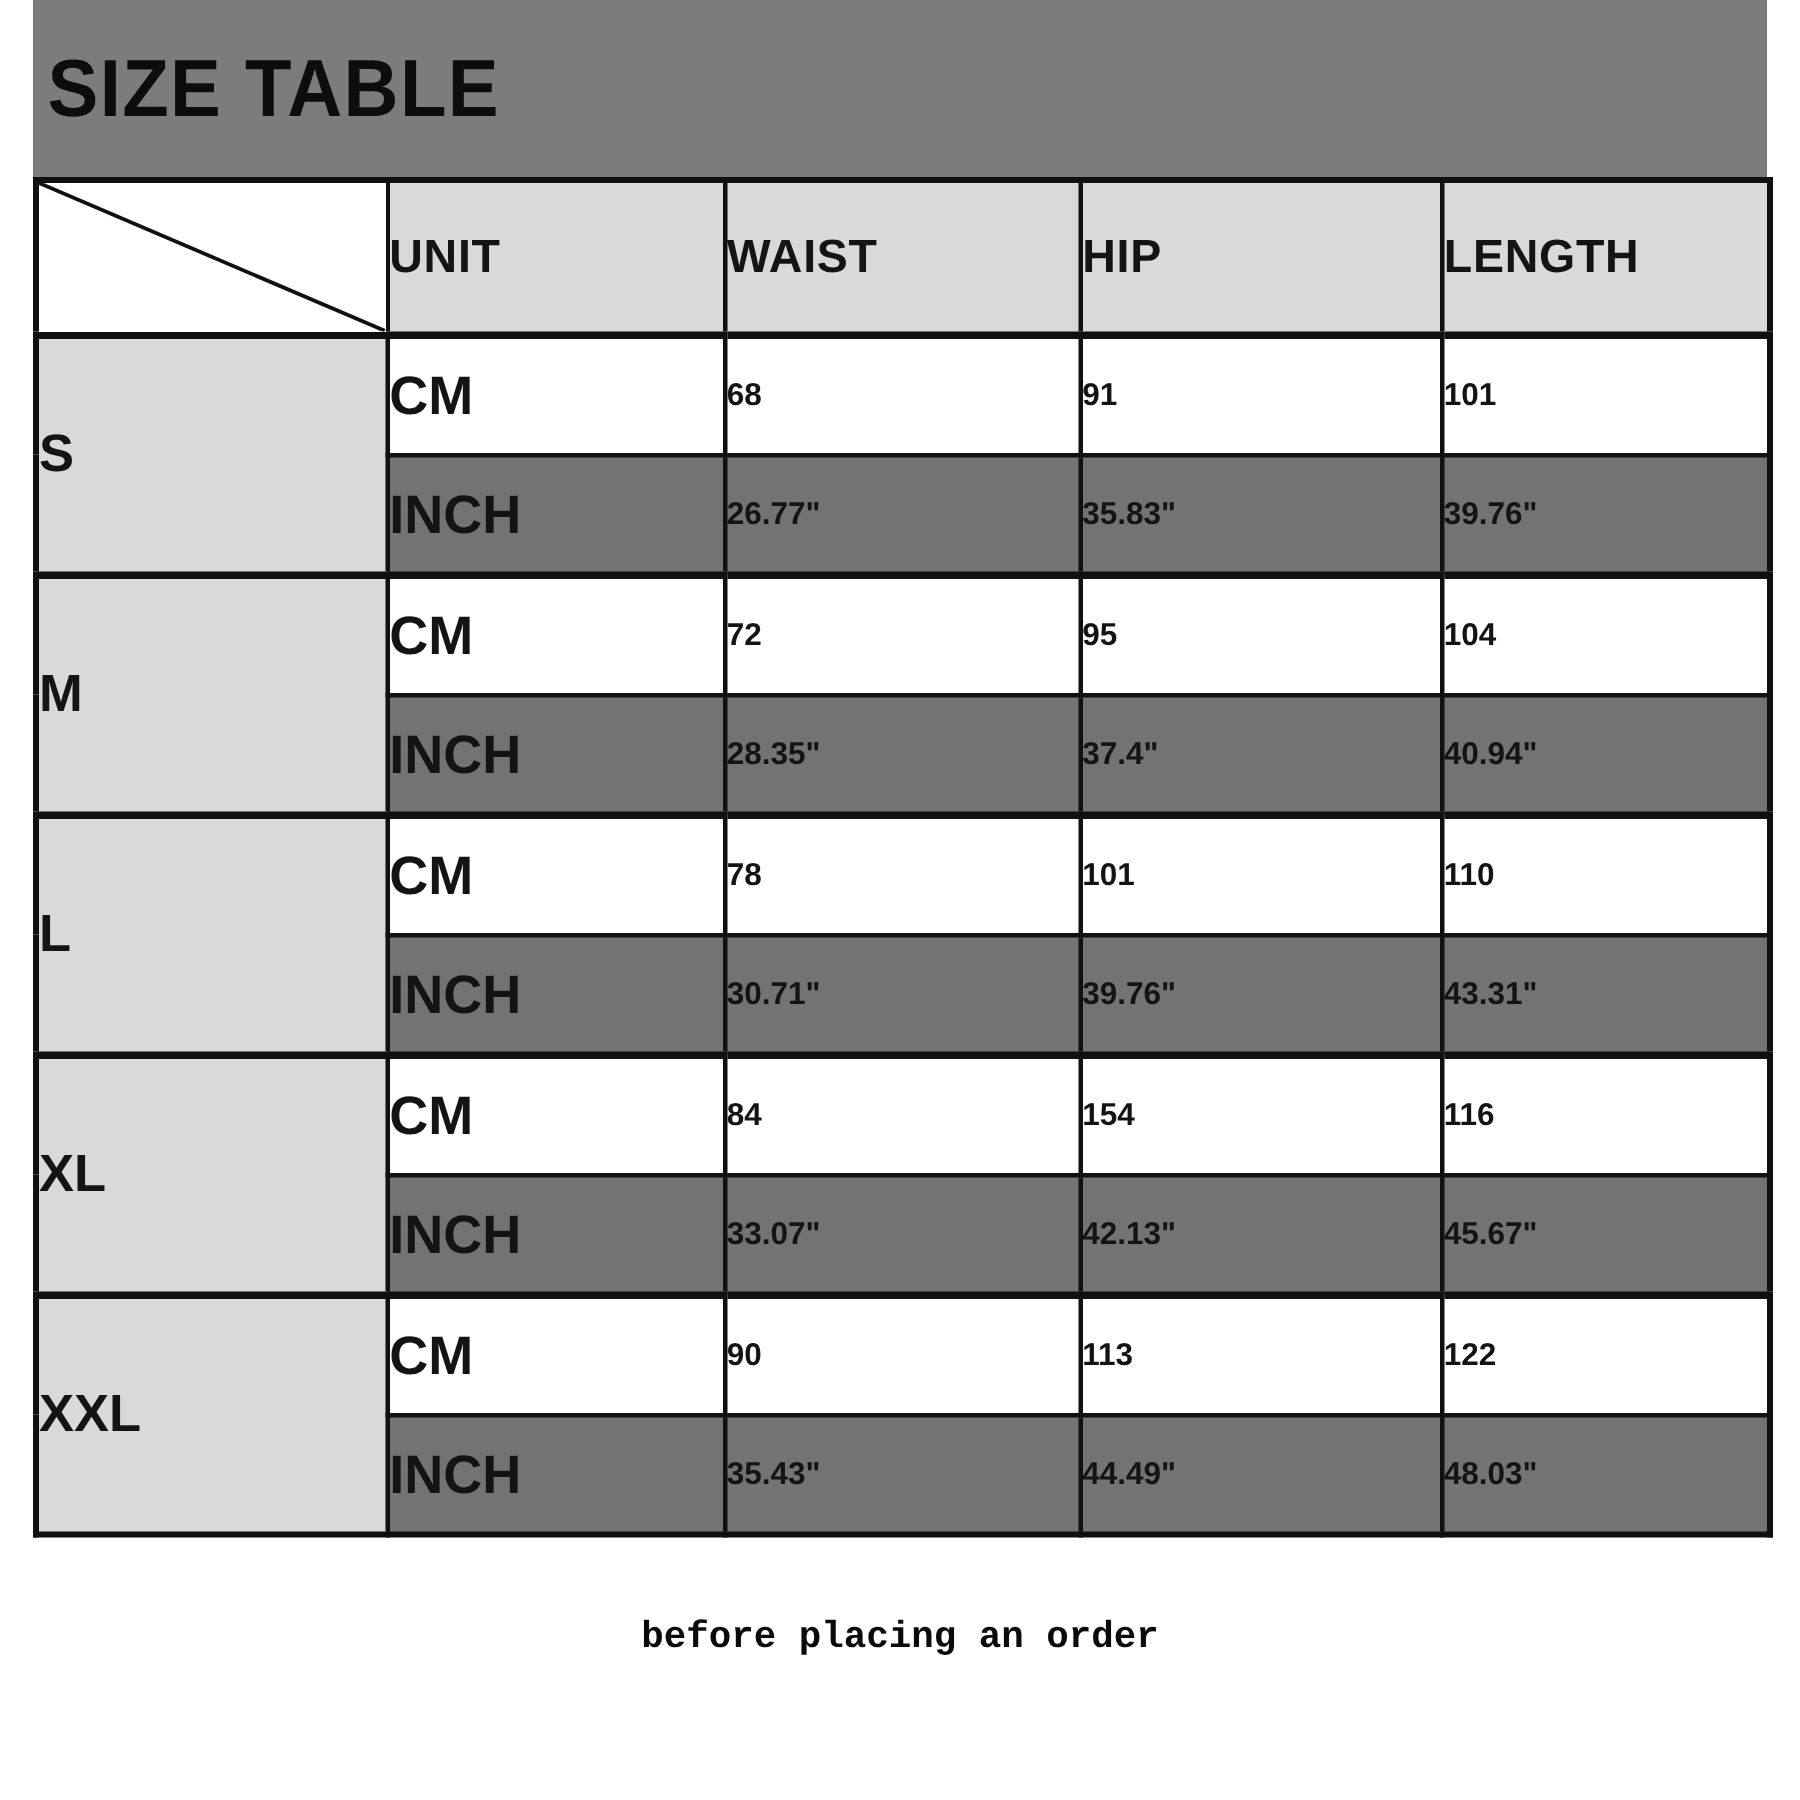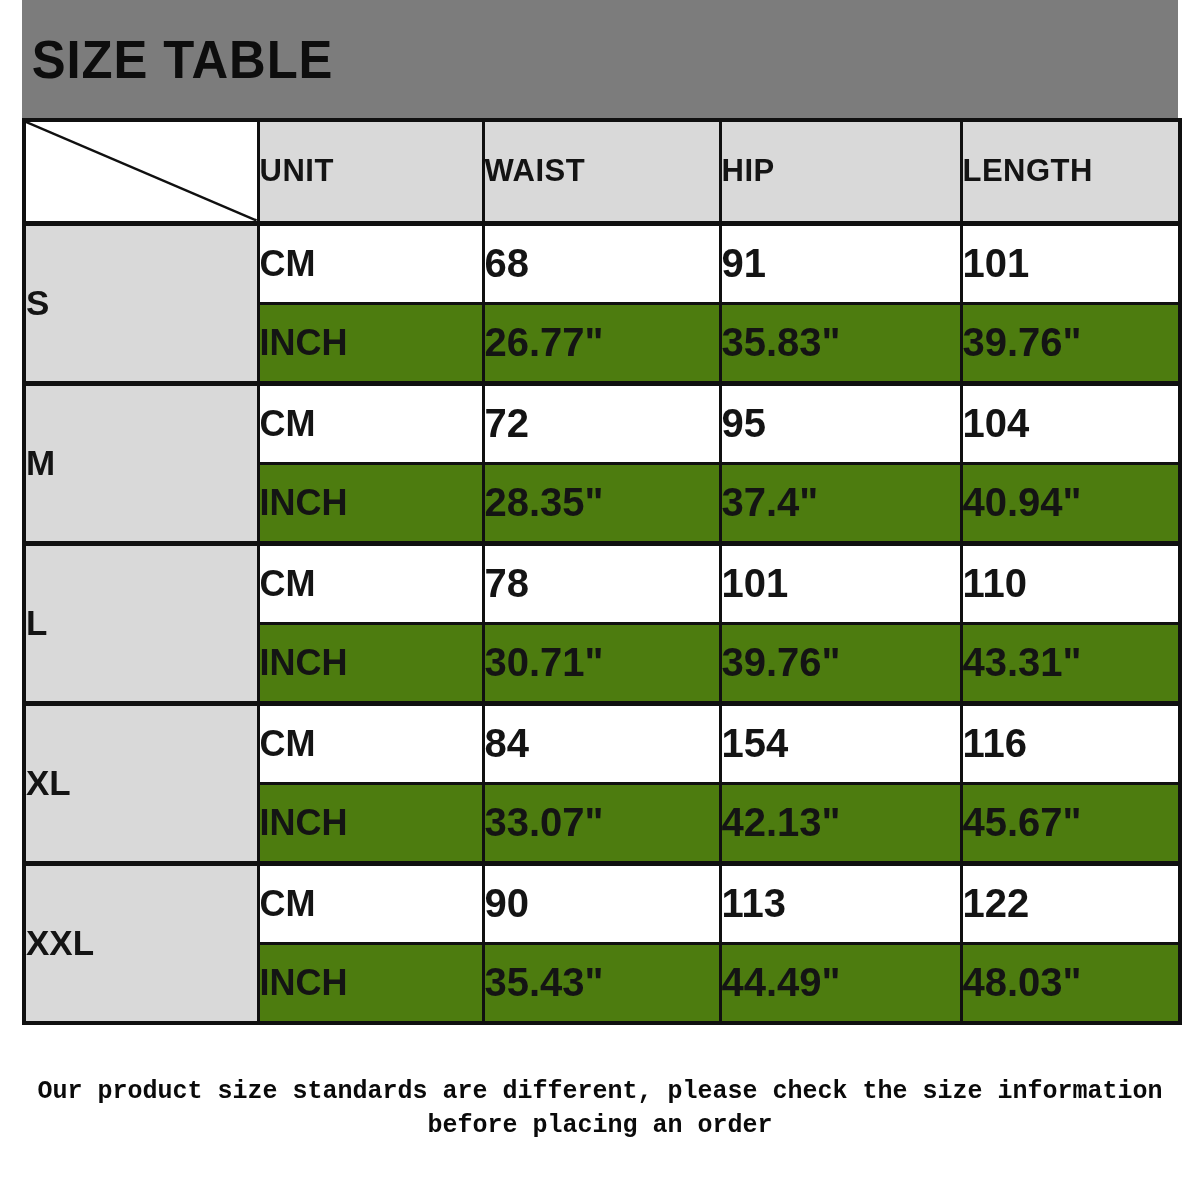--- a/index.html
+++ b/index.html
@@ -62,23 +62,23 @@
   td.corner-cell svg {
     position: absolute; top: 0; left: 0;
     width: 100%; height: 100%;
     display: block;
   }
   td.size-cell {
     background: #d9d9d9;
     font-size: 35px;
   }
   tr.cm-row td.data-cell, tr.cm-row td.unit-cell   { background: #ffffff; }
-  tr.inch-row td.data-cell, tr.inch-row td.unit-cell { background: #4d7c0f; margin-top: 32px; }
+  tr.inch-row td.data-cell, tr.inch-row td.unit-cell { background: #737373; margin-top: 32px; }
   td.unit-cell { font-size: 36px; }
-  td.data-cell { font-size: 40px; }
+  td.data-cell { font-size: 21px; }
 
   
   .note {
     margin-top: 50px;
     text-align: center;
     font-family: "Liberation Mono", monospace;
     font-weight: bold;
     font-size: 25px;
     line-height: 34px;
     color: #0a0a0a;
@@ -182,17 +182,16 @@
     <tr class="inch-row">
       <td class="unit-cell">INCH</td>
       <td class="data-cell">35.43"</td>
       <td class="data-cell">44.49"</td>
       <td class="data-cell">48.03"</td>
     </tr>
   </tbody>
     </table>
 
   <div class="note">
-    <div>Our product size standards are different, please check the size information</div>
     <div>before placing an order</div>
   </div>
 
 </div>
 
 </body></html>

